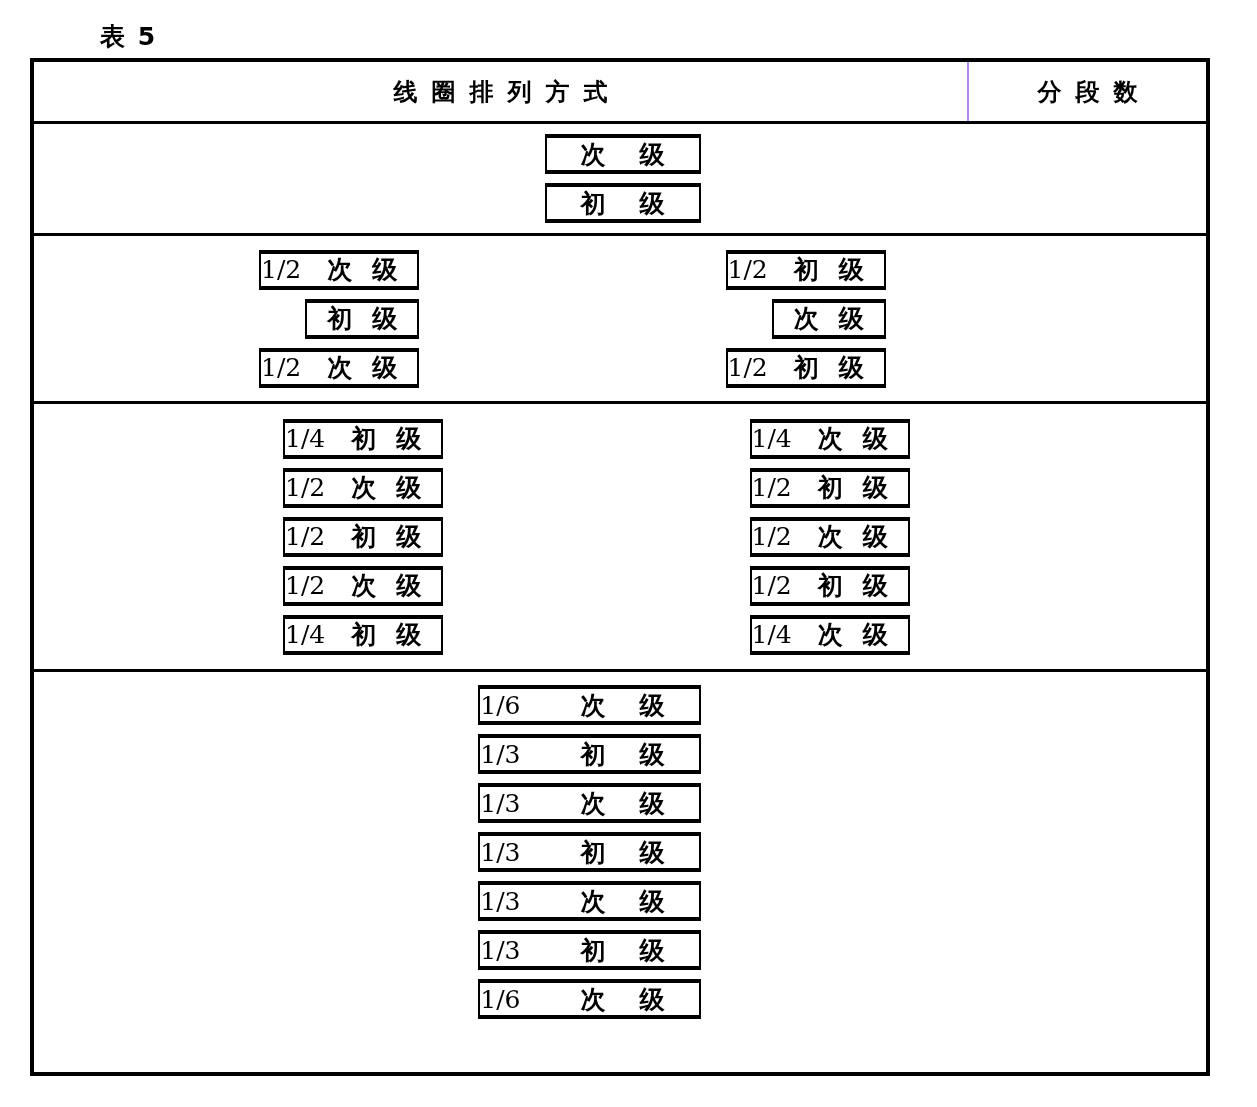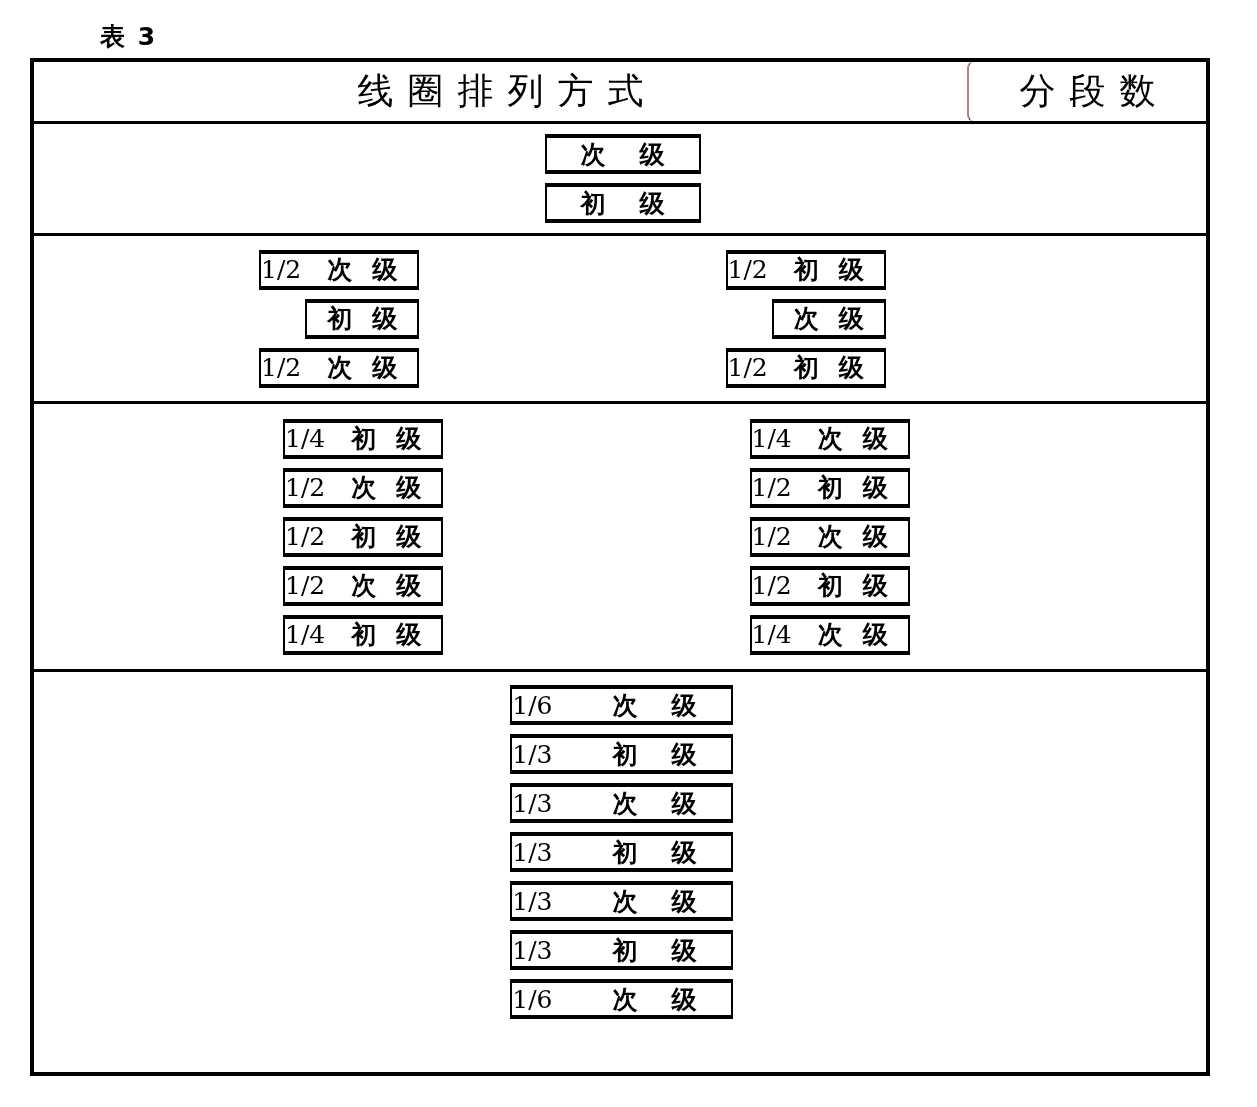--- a/index.html
+++ b/index.html
@@ -40,39 +40,38 @@
     flex-direction: column;
   }
 
   
   .trow {
     display: flex;
     flex-direction: row;
     border-bottom: 3px solid #000;
     box-sizing: border-box;
   }
-  .trow:last-child { border-bottom: none; padding-left: 32px; }
+  .trow:last-child { border-bottom: none; }
 
   .col-left {
     flex: 0 0 933px;
     box-sizing: border-box;
     position: relative;
     display: flex;
     flex-direction: column;
     justify-content: center;
   }
   .col-right {
     flex: 1 1 auto;
     box-sizing: border-box;
-    border-left: 2px solid #7f1d1d;
+    border-left: 2px solid #6d28d9;
     display: flex;
     align-items: center;
     justify-content: center;
     position: relative;
-    border-radius: 6px;
   }
   
   .col-right::before {
     content: "";
     position: absolute;
     left: -2px;
     top: 0;
     width: 2px;
     height: 100%;
     background: #ffffff;
@@ -81,22 +80,22 @@
 
   
   #header-row { height: 62px; }
   #header-row .col-left,
   #header-row .col-right {
     align-items: center;
     justify-content: center;
     flex-direction: row;
   }
   .head-label {
-    font-size: 36px;
-    font-weight: 400;
+    font-size: 24px;
+    font-weight: 700;
     letter-spacing: 14px;
     padding-left: 14px;
     font-family: "DejaVu Sans", "Liberation Sans", sans-serif;
   }
   #header-row { border-bottom: 3px solid #000; }
 
   
   .m-label {
     font-size: 25px;
     font-family: "DejaVu Serif", "Liberation Serif", serif;
@@ -154,21 +153,21 @@
 
   
   #row-m1 { height: 112px; }
   #row-m2 { height: 168px; }
   #row-m4 { height: 268px; padding-left: 24px; }
   #row-m6 { height: 360px; }
 </style>
 </head>
 <body>
 
-<div id="caption">表 3</div>
+<div id="caption">表 5</div>
 
 <div id="table-frame">
 
   <div class="trow" id="header-row">
     <div class="col-left">
       <span class="head-label">线圈排列方式</span>
     </div>
     <div class="col-right">
       <span class="head-label">分段数</span>
     </div>

